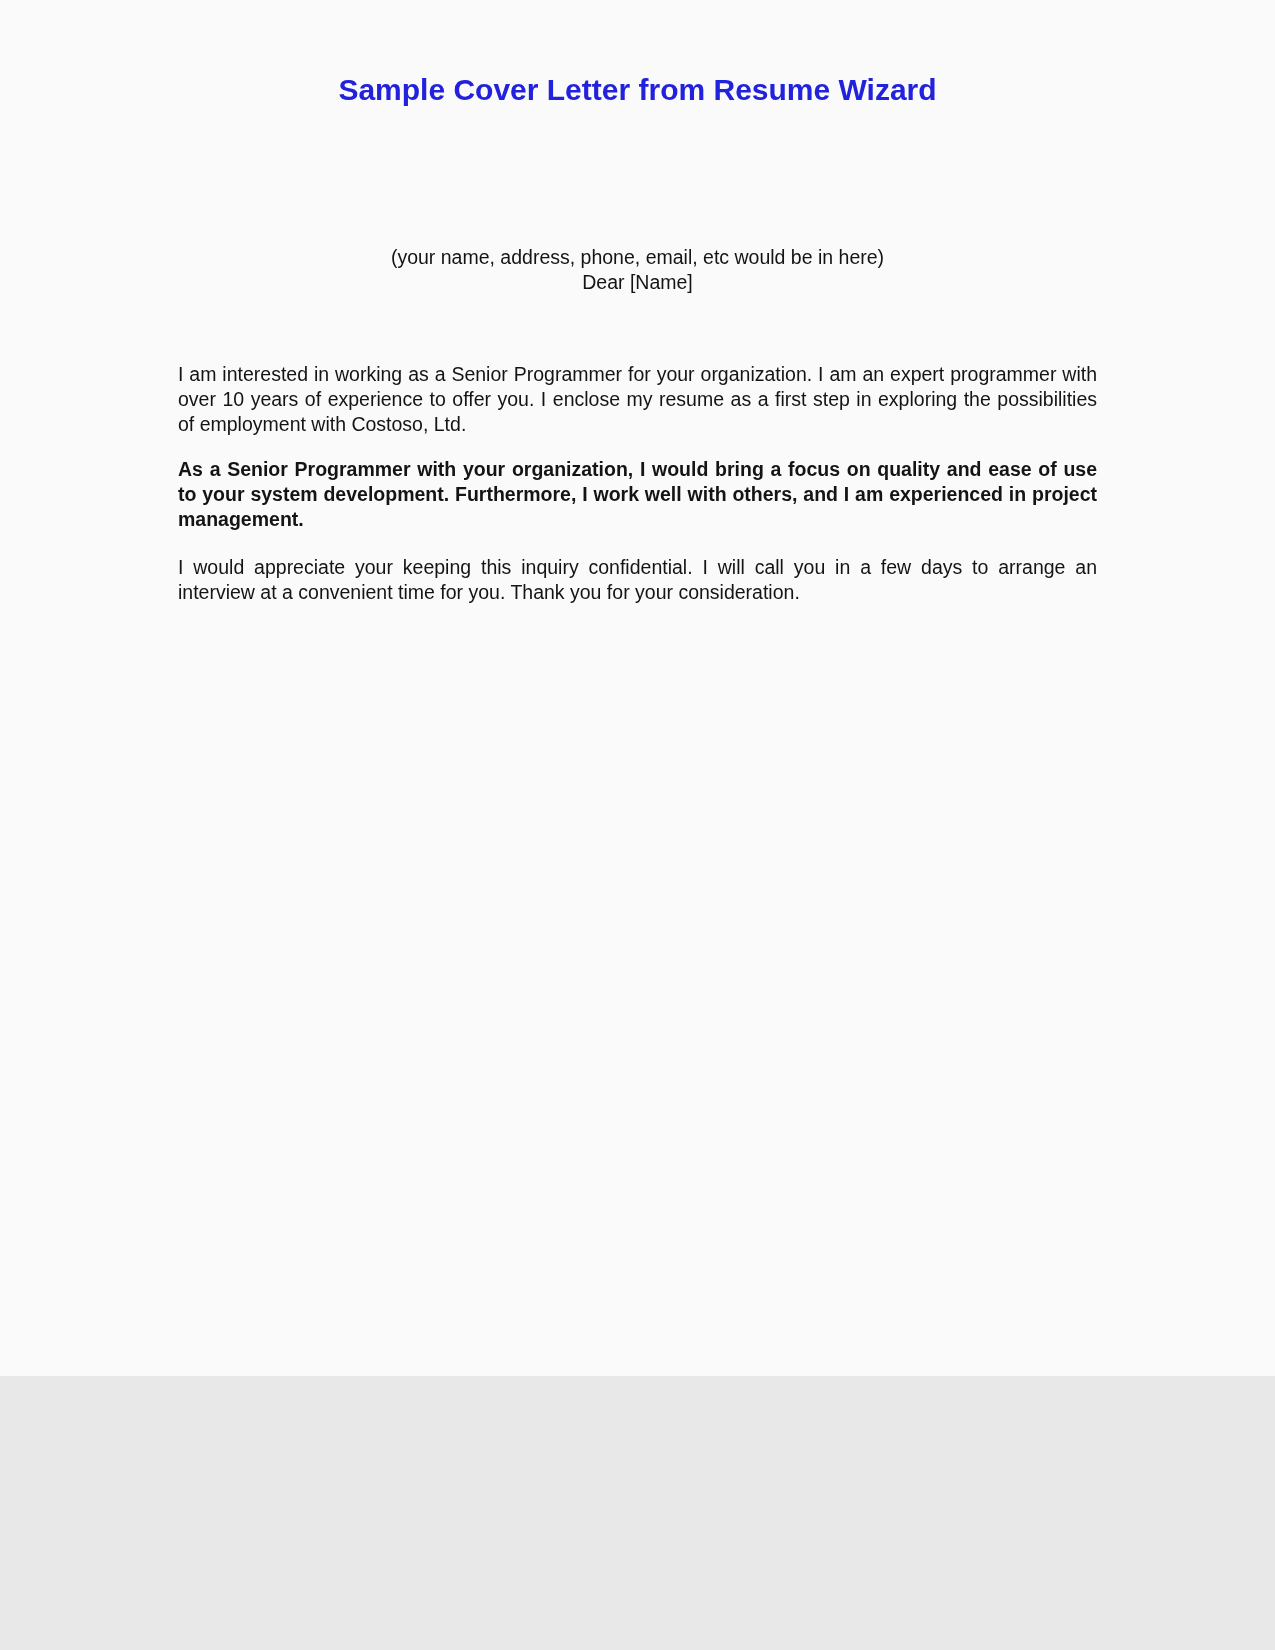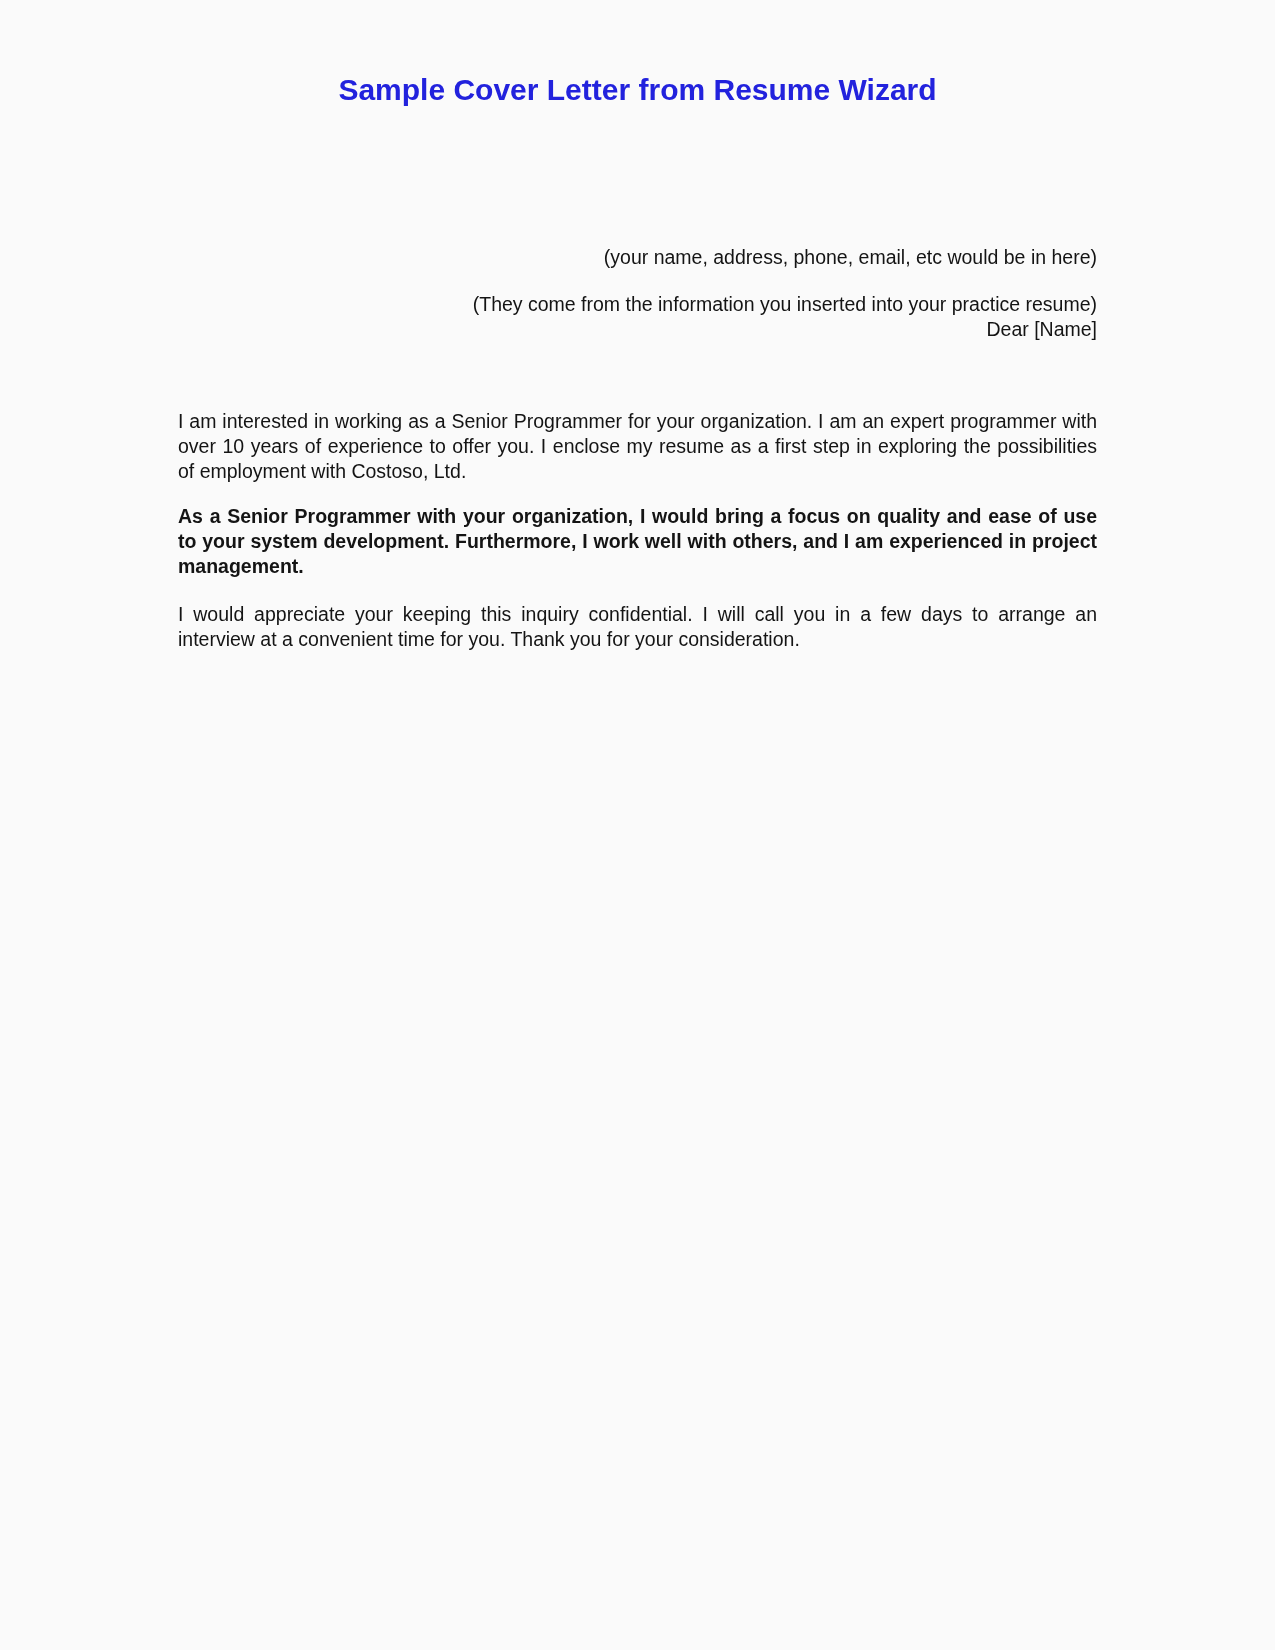--- a/index.html
+++ b/index.html
@@ -1,20 +1,20 @@
 <!DOCTYPE html>
 <html><head>
 <meta charset="utf-8">
 <style>
   * { margin: 0; padding: 0; box-sizing: border-box; }
   html, body { background: #e8e8e8; }
   .page {
     position: relative;
     width: 1275px;
-    height: 1650px;
+    height: 1376px;
     margin: 0 auto;
     background: #fafafa;
     font-family: "Liberation Sans", "DejaVu Sans", sans-serif;
     color: #141414;
     overflow: hidden;
   }
   .doc-title {
     margin-top: 72px;
     text-align: center;
     font-size: 30px;
@@ -22,21 +22,21 @@
     font-weight: bold;
     color: #2222dd;
     letter-spacing: 0px;
   }
   .content {
     margin-left: 178px;
     margin-right: 178px;
     font-size: 19.5px;
     line-height: 25px;
   }
-  .line  { text-align: right; }
+  .line  { text-align: center; }
   .para  { text-align: justify; }
   .addr-line-1   { margin-top: 138px; }
   .addr-line-2   { margin-top: 22px; }
   .date-line     { margin-top: 43px; }
   .salutation    { }
   .para-1        { margin-top: 67px; }
   .para-2        { margin-top: 23px; }
   .para-3        { margin-top: 20px; font-weight: bold; }
   .para-4        { margin-top: 23px; }
   .closing       { margin-top: 16px; }
@@ -46,21 +46,20 @@
 <body>
 
 <div class="page">
 
   <h1 class="doc-title">Sample Cover Letter from Resume Wizard</h1>
 
   <div class="content">
 
     <p class="line addr-line-1">(your name, address, phone, email, etc would be in here)</p>
 
-    <p class="line addr-line-2">(They come from the information you inserted into your practice resume)</p>
 
 
     <p class="line salutation">Dear [Name]</p>
 
     <p class="para para-1">I am interested in working as a Senior Programmer for your organization. I am an expert programmer with over 10 years of experience to offer you. I enclose my resume as a first step in exploring the possibilities of employment with Costoso, Ltd.</p>
 
 
     <p class="para para-3">As a Senior Programmer with your organization, I would bring a focus on quality and ease of use to your system development. Furthermore, I work well with others, and I am experienced in project management.</p>
 
     <p class="para para-4">I would appreciate your keeping this inquiry confidential. I will call you in a few days to arrange an interview at a convenient time for you. Thank you for your consideration.</p>

